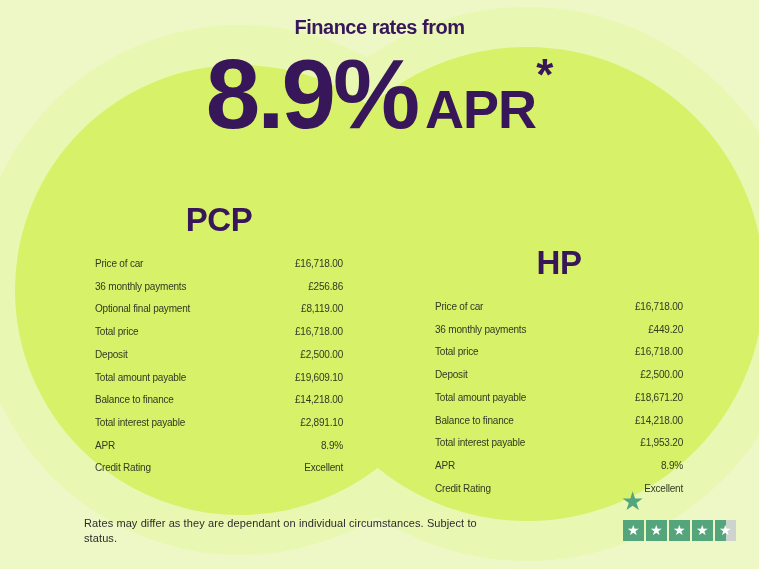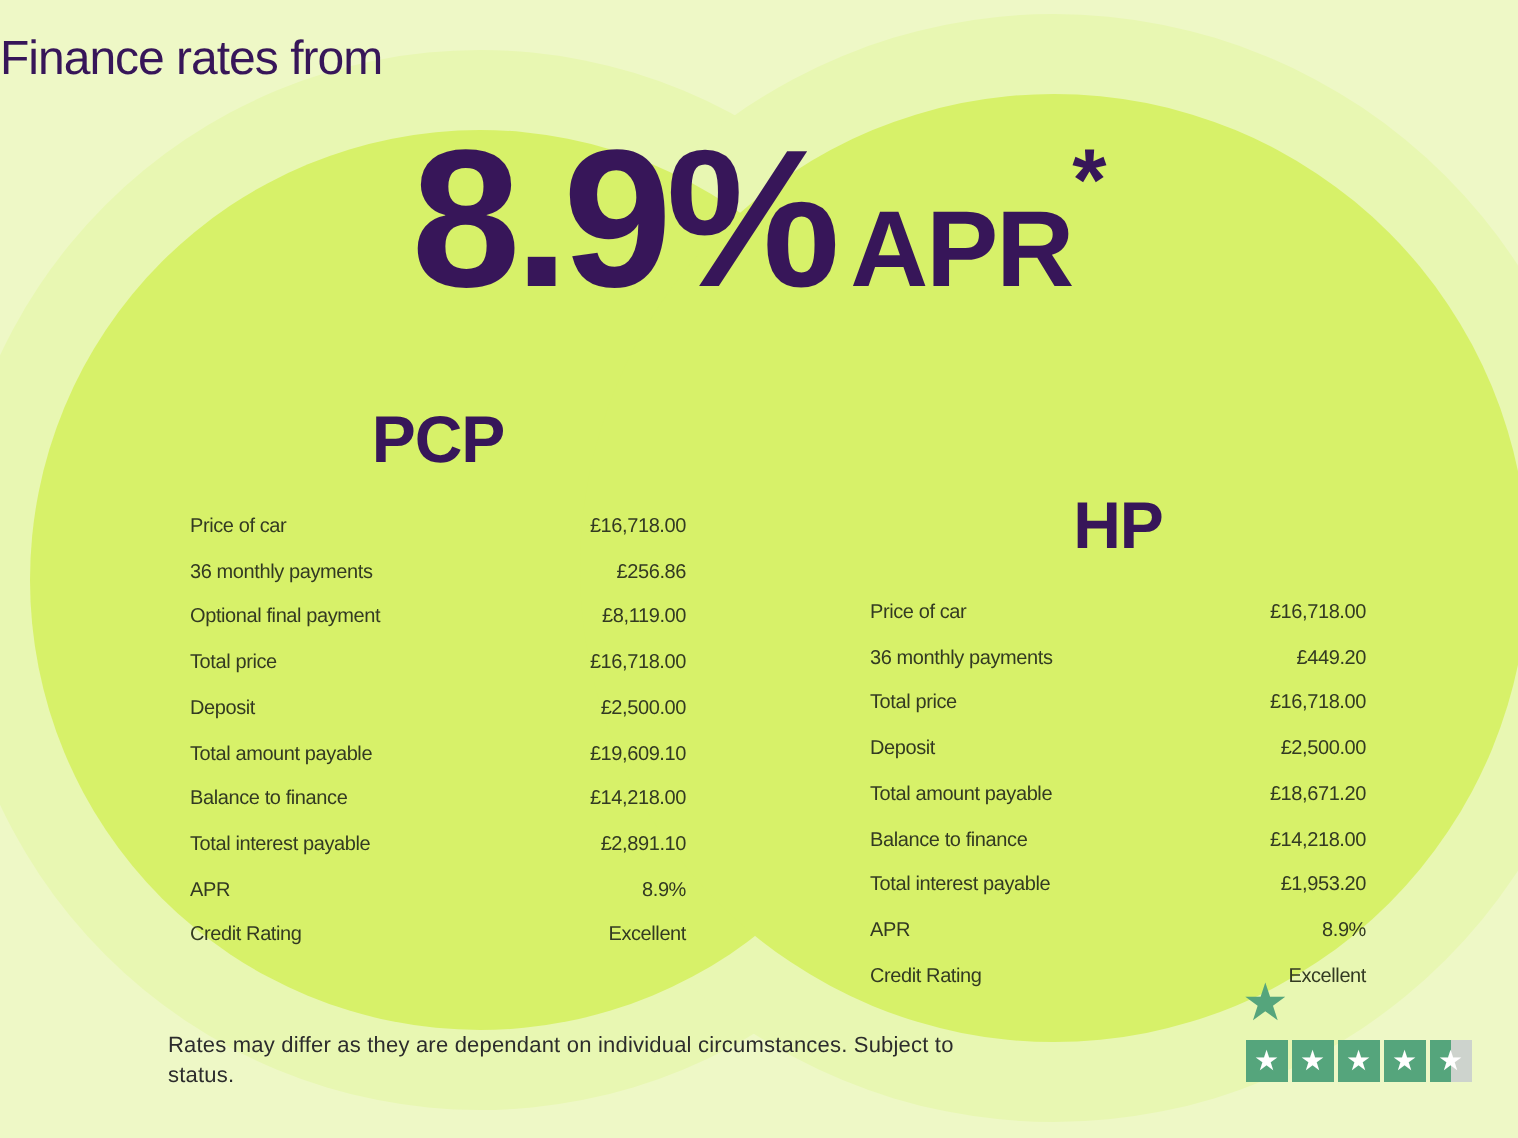--- a/index.html
+++ b/index.html
@@ -11,25 +11,25 @@
   }
   .halo{position:absolute;border-radius:50%;background:#e8f7b2;z-index:0;}
   .halo-left{left:-25px;top:25px;width:530px;height:530px;}
   .halo-right{left:250px;top:7px;width:554px;height:554px;}
   .circle{position:absolute;border-radius:50%;background:#d7f169;z-index:1;}
   .circle-left{left:15px;top:65px;width:450px;height:450px;}
   .circle-right{left:290px;top:47px;width:474px;height:474px;}
 
   .title{
     position:absolute;left:0;right:0;top:16px;z-index:2;
-    text-align:left;color:#371659;
-    font-size:24px;font-weight:400;letter-spacing:-0.5px;
+    text-align:center;color:#371659;
+    font-size:20px;font-weight:700;letter-spacing:-0.5px;
   }
   .big-rate{
-    position:absolute;left:0;right:0;top:60px;z-index:2;
+    position:absolute;left:0;right:0;top:45px;z-index:2;
     text-align:center;color:#371659;white-space:nowrap;
   }
   .rate-number{font-size:98px;font-weight:800;letter-spacing:-3px;line-height:1;}
   .rate-apr{font-size:54px;font-weight:700;letter-spacing:-1px;margin-left:8px;}
   .rate-star{font-size:44px;font-weight:700;vertical-align:38px;}
 
   .col{position:absolute;top:201px;width:248px;z-index:2;}
   .col-pcp{left:95px;}
   .col-hp{left:435px;margin-top:43px;}
   .col h2{

